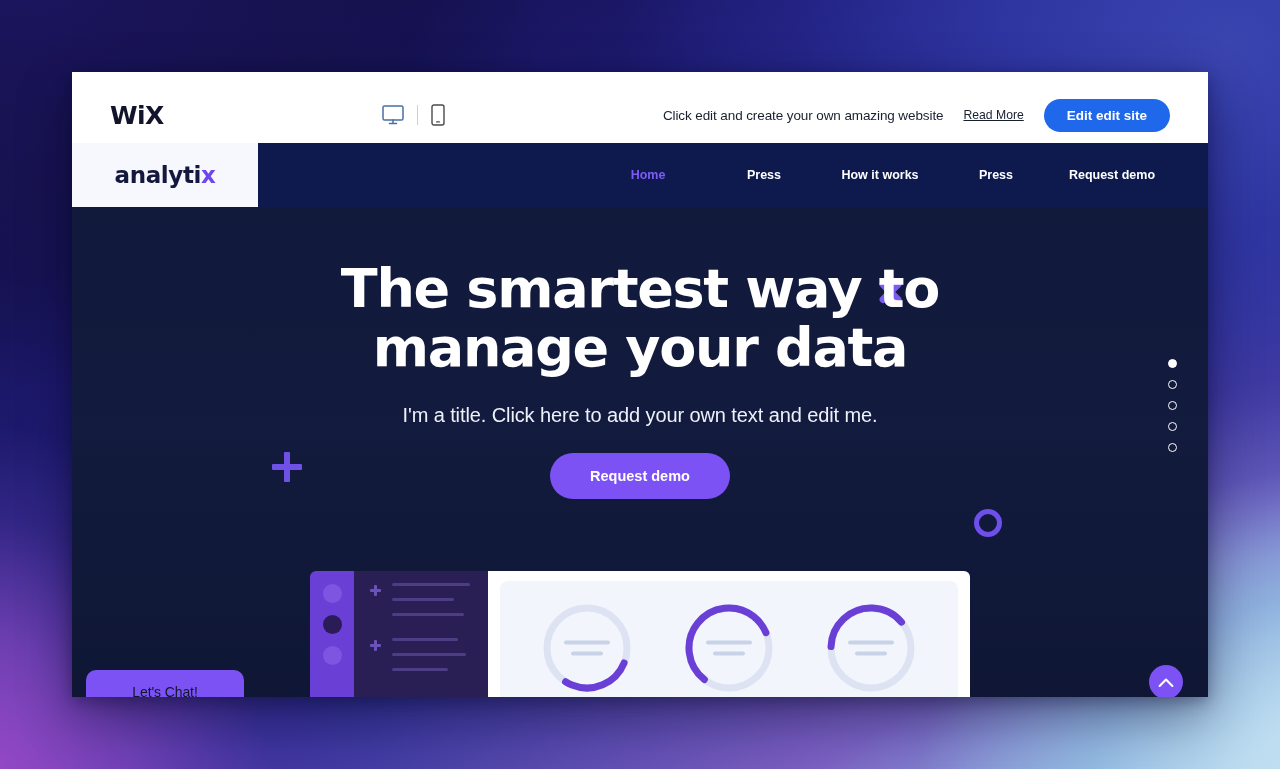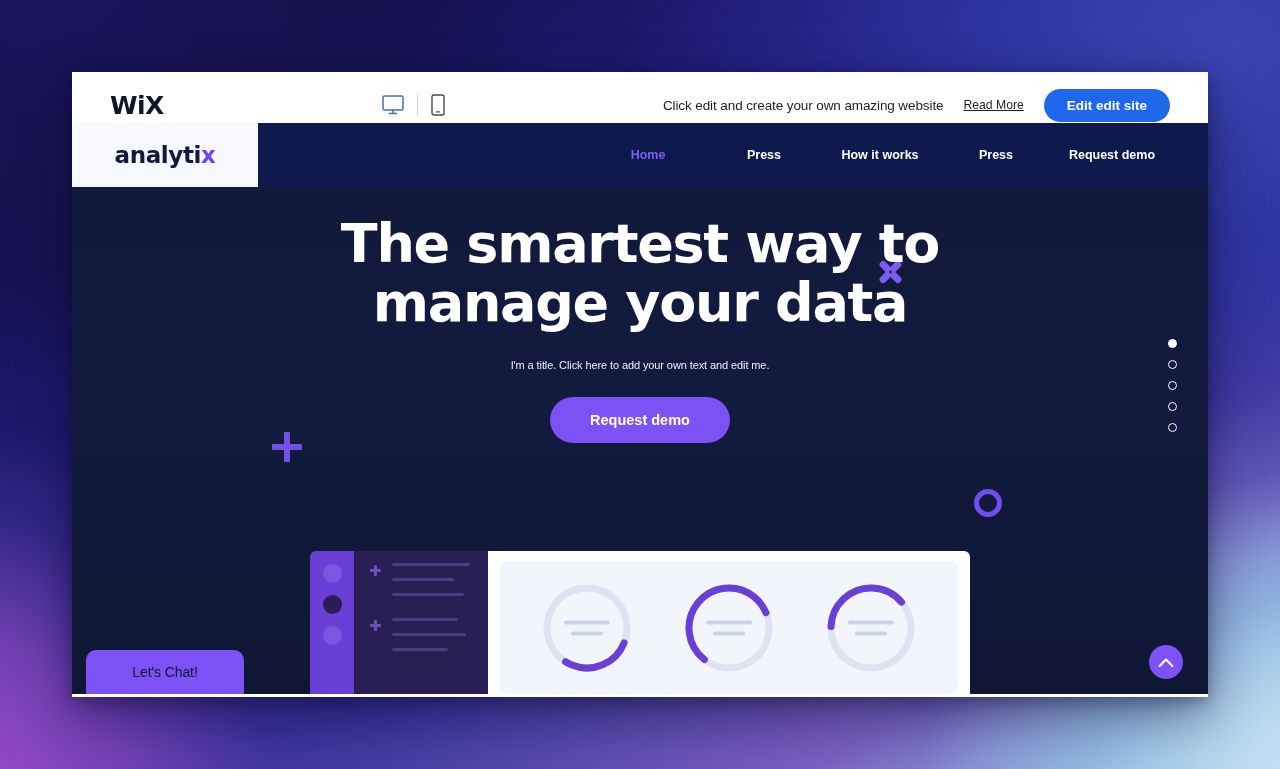--- a/index.html
+++ b/index.html
@@ -32,21 +32,21 @@
     width: 1136px;
     height: 625px;
     background: #ffffff;
     box-shadow: 0 18px 48px rgba(8, 6, 40, 0.45), 0 4px 14px rgba(8, 6, 40, 0.3);
     overflow: hidden;
   }
 
   
   #wix-bar {
     position: relative;
-    height: 51px;
+    height: 71px;
     background: #ffffff;
     display: flex;
     align-items: center;
     padding: 15px 38px 0 38px;
   }
   #wix-logo {
     font-family: "DejaVu Sans", sans-serif;
     font-size: 25px;
     font-weight: 700;
     color: #12142b;
@@ -175,36 +175,36 @@
   #hero-tint {
     position: absolute; inset: 0;
     background: linear-gradient(180deg, rgba(18,24,58,0.42) 0%, rgba(20,26,62,0.46) 45%, rgba(14,20,48,0.66) 100%);
   }
   #hero-content {
     position: absolute;
     inset: 0;
     display: flex;
     flex-direction: column;
     align-items: center;
-    padding-top: 27px;
+    padding-top: 52px;
     z-index: 3;
   }
   #hero-title {
     font-size: 54px;
     font-weight: 700;
     color: #ffffff;
     text-align: center;
     line-height: 1.1;
     letter-spacing: -1.3px;
     max-width: 700px;
     font-family: "DejaVu Sans", sans-serif;
   }
   #hero-sub {
     margin-top: 26px;
-    font-size: 11px;
+    font-size: 20px;
     color: #eef1fa;
     text-align: center;
     letter-spacing: -0.1px;
   }
   #hero-cta {
     margin-top: 26px;
     background: #7c52f4;
     color: #ffffff;
     border: none;
     border-radius: 24px;

